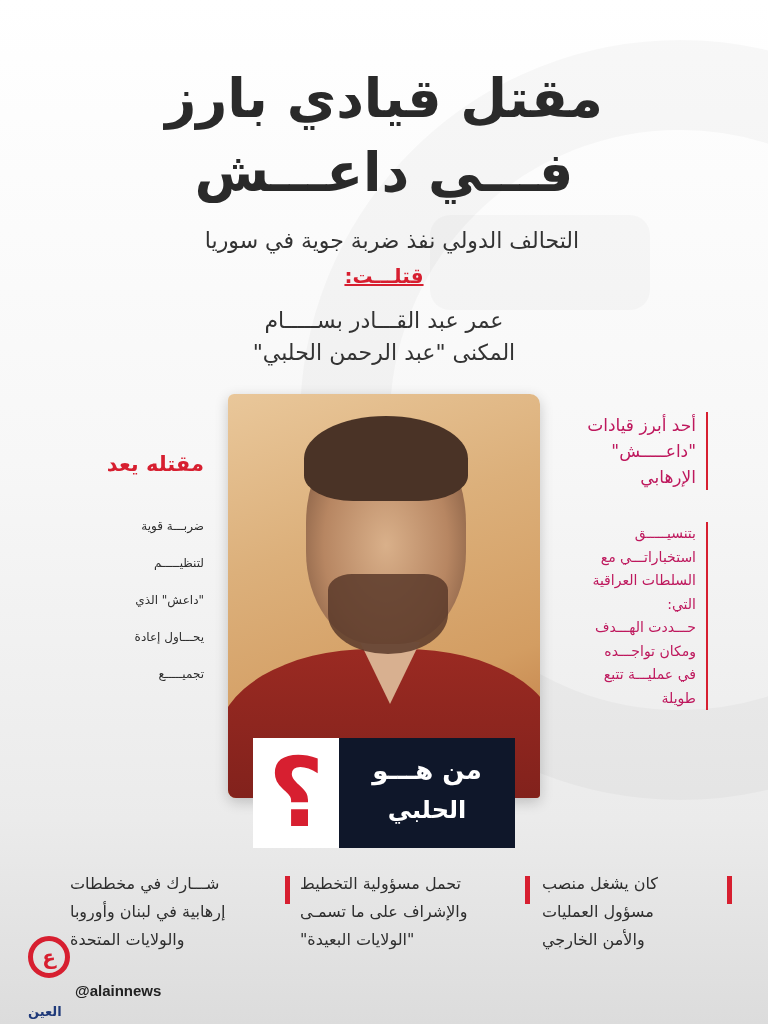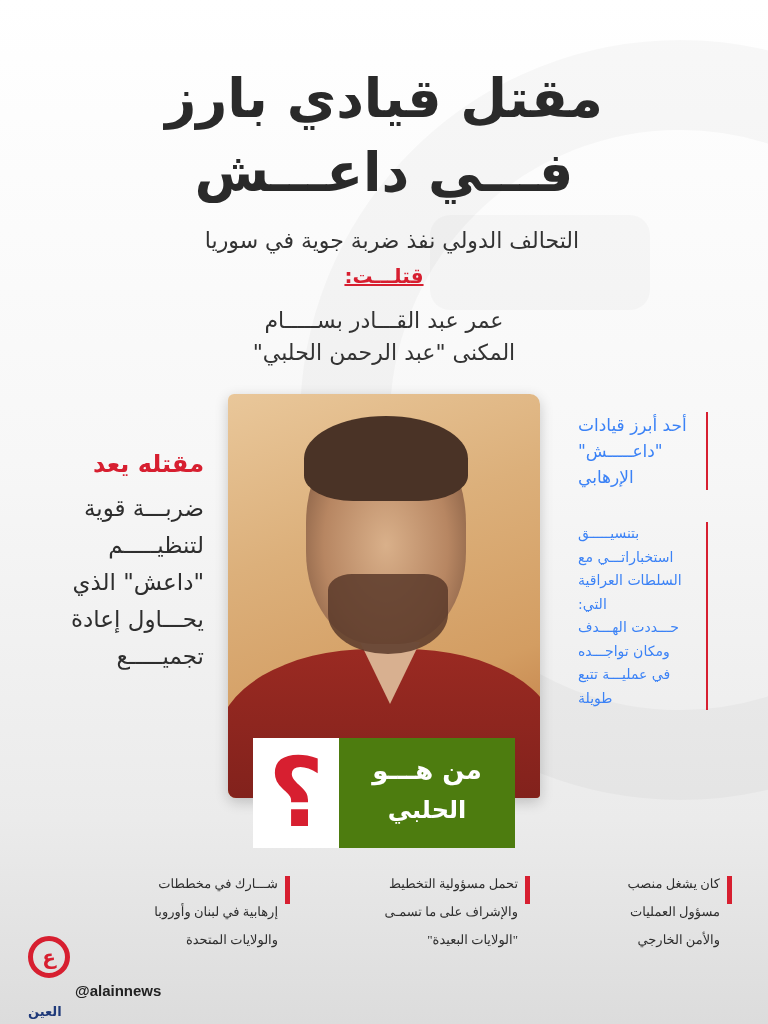--- a/index.html
+++ b/index.html
@@ -81,49 +81,48 @@
   .who-box {
     position: absolute; left: 253px; top: 738px; width: 262px; height: 110px;
     display: flex;
   }
   .who-q {
     width: 86px; height: 110px; background: #fff;
     display: flex; align-items: center; justify-content: center;
     color: #d71f30; font-size: 96px; font-weight: bold; line-height: 1;
   }
   .who-text {
-    flex: 1; background: #4d7c0f; color: #fff;
+    flex: 1; background: #0f172a; color: #fff;
     direction: rtl; text-align: center;
     display: flex; flex-direction: column; justify-content: center;
   }
   .who-l1 { font-size: 26px; font-weight: bold; line-height: 34px; }
   .who-l2 { font-size: 24px; font-weight: bold; line-height: 46px; }
 
   .left-block {
     position: absolute; left: 44px; top: 448px; width: 160px;
     direction: rtl; text-align: right;
   }
-  .left-heading { color: #d71f30; font-weight: bold; font-size: 24px; line-height: 32px; margin-bottom: 10px; }
-  .left-body { font-size: 23px; line-height: 37px; color: #2e2e2e; }
+  .left-heading { color: #d71f30; font-weight: bold; font-size: 21px; line-height: 32px; margin-bottom: 0; }
+  .left-body { font-size: 12px; line-height: 37px; color: #2e2e2e; margin-top: 28px; }
 
   .right-note {
     position: absolute; right: 60px; width: 130px;
-    direction: rtl; text-align: left;
+    direction: rtl; text-align: right;
     border-right: 2px solid #d71f30; padding-right: 10px;
-    color: #3b82f6;
+    color: #be185d;
   }
   .rn1 { top: 412px; font-size: 17px; line-height: 26px; }
   .rn2 { top: 522px; font-size: 14px; line-height: 23.5px; }
 
   .bottom-note {
     position: absolute; top: 870px;
-    direction: rtl; text-align: right;
-    font-size: 13px; line-height: 28px; color: #2e2e2e;
+    direction: rtl; text-align: left;
+    font-size: 16px; line-height: 28px; color: #2e2e2e;
     padding-right: 12px;
-    font-family: Liberation Serif, serif;
   }
   .bottom-note .bar {
     position: absolute; right: 0; top: 6px; width: 5px; height: 28px; background: #d71f30;
   }
   .bn1 { right: 36px; width: 190px; }
   .bn2 { right: 238px; width: 230px; }
   .bn3 { right: 478px; width: 220px; }
 
   .logo {
     position: absolute; left: 28px; top: 936px; width: 42px; height: 42px;

